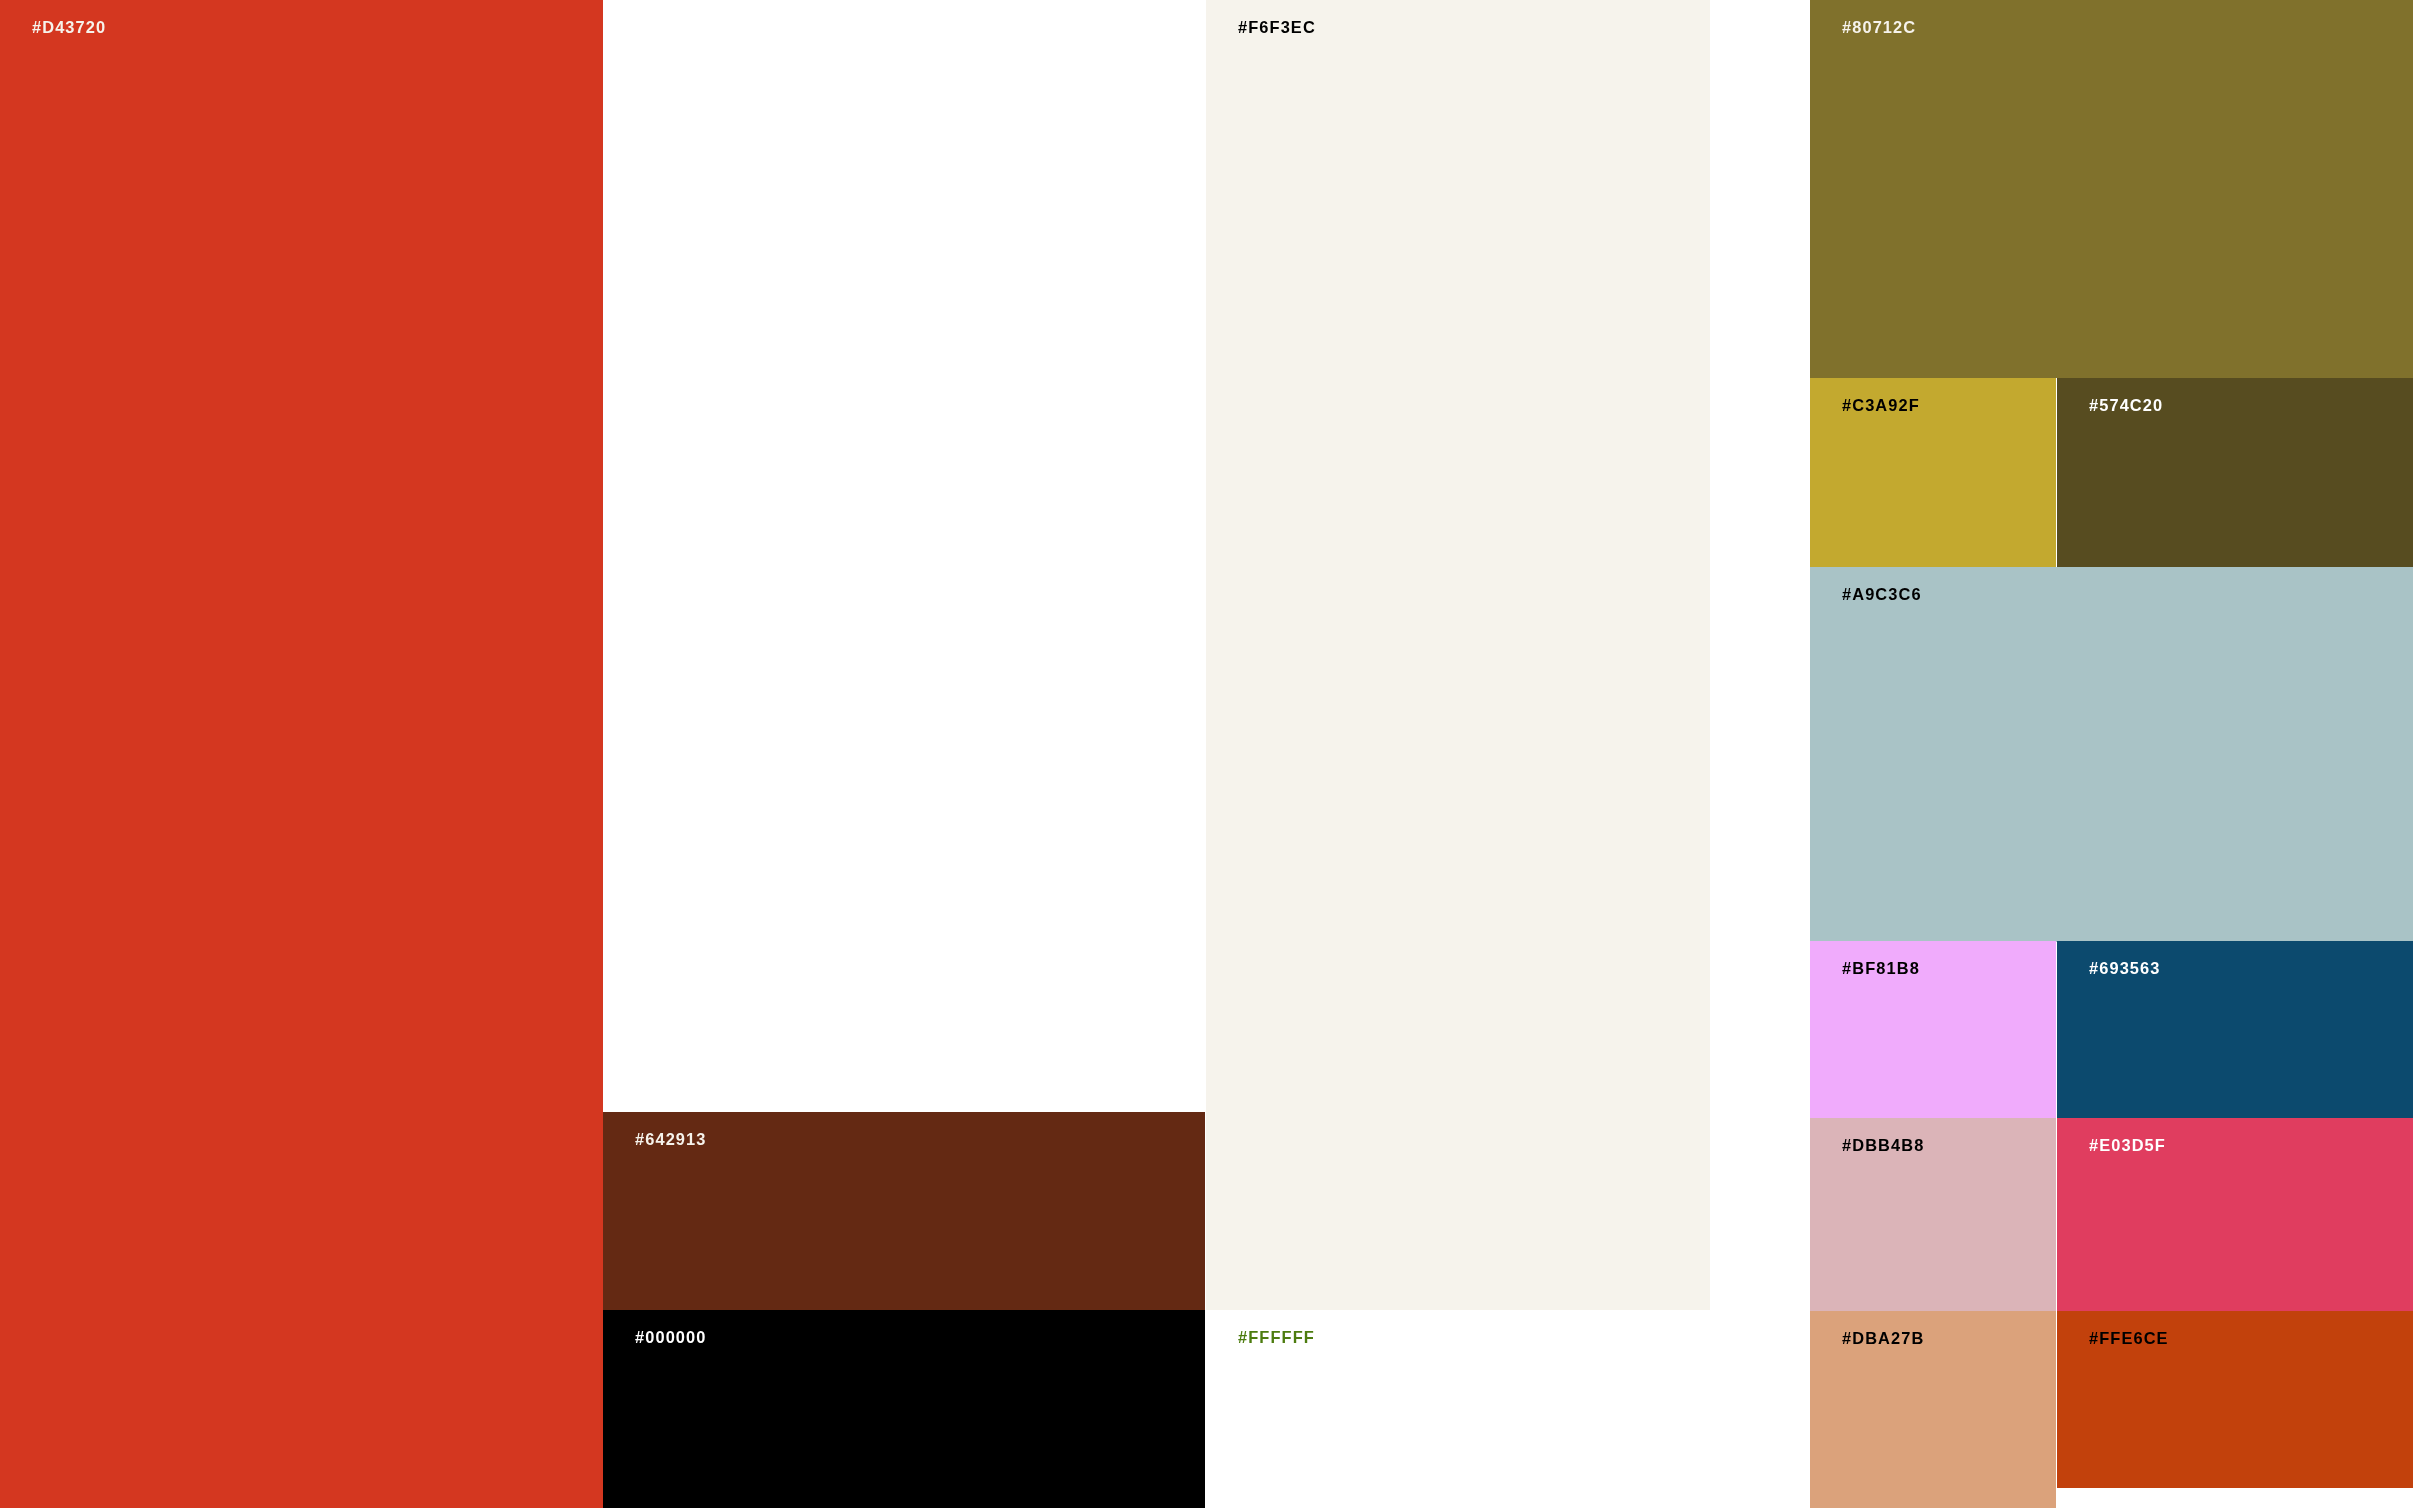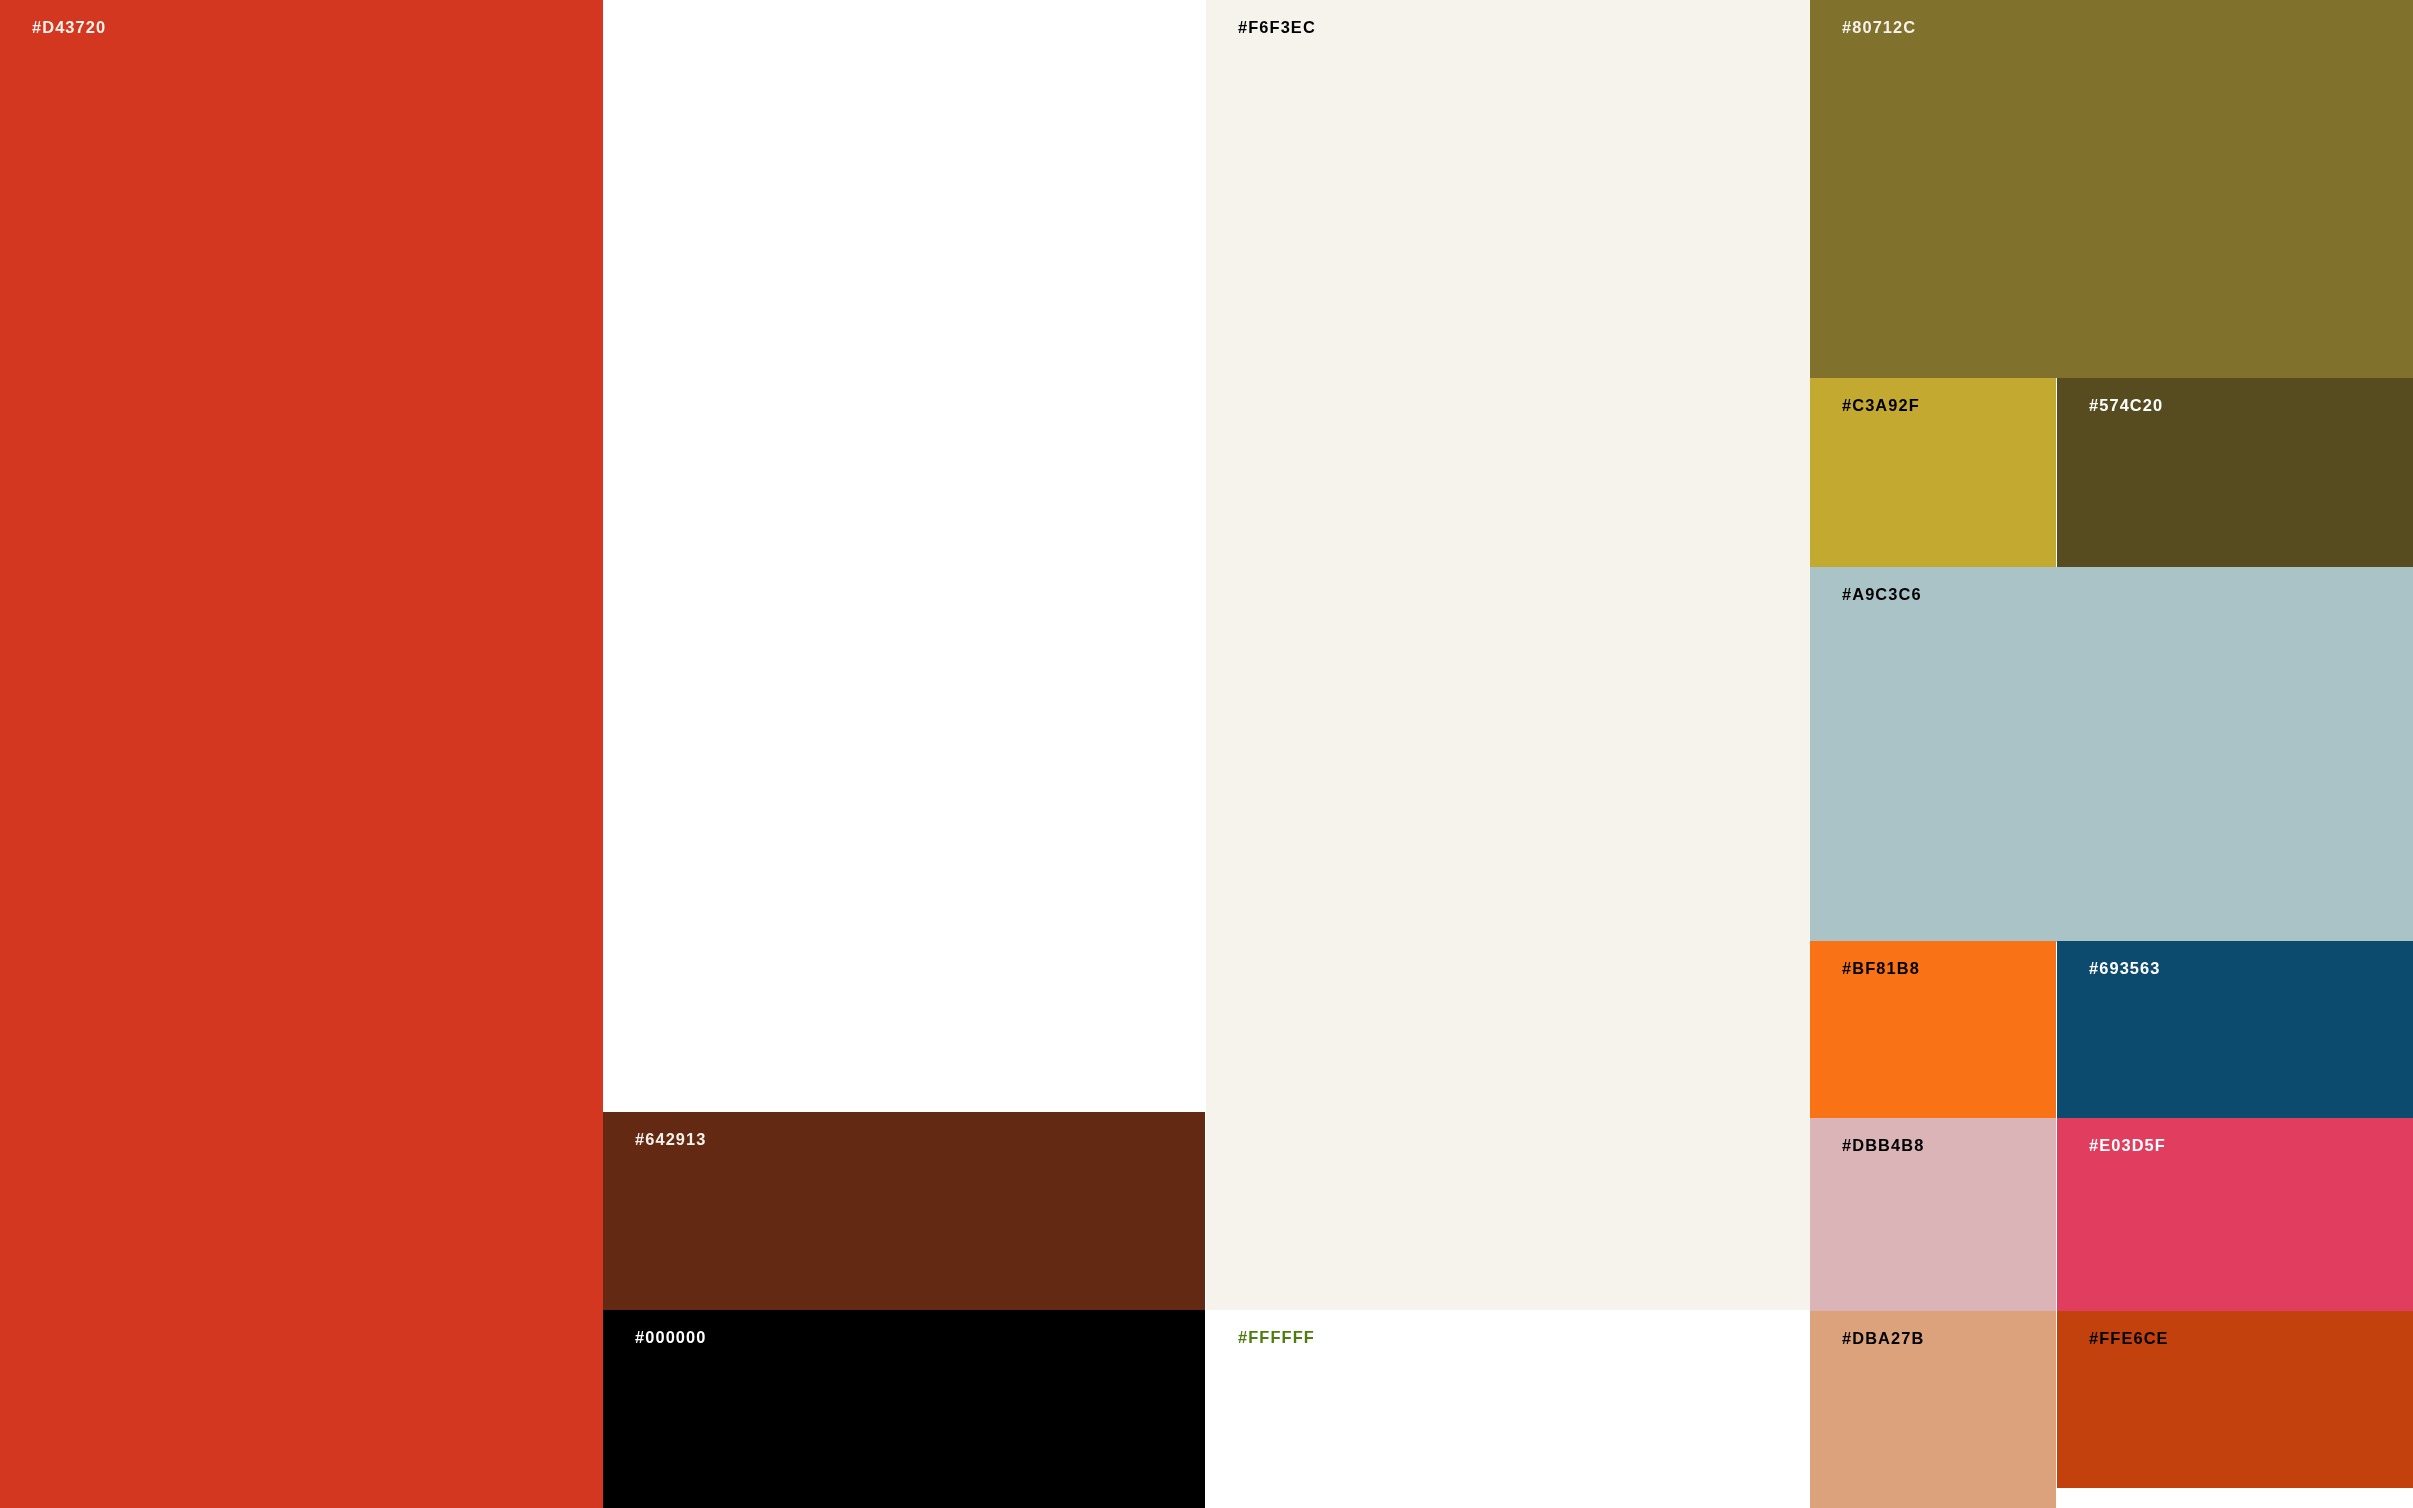--- a/index.html
+++ b/index.html
@@ -31,21 +31,21 @@
     font-size: 16.4px;
     font-weight: 700;
     letter-spacing: 1.1px;
     line-height: 19.3px;
     white-space: nowrap;
     user-select: none;
   }
   
   .col-1 { left: 0px;    width: 603px;  }
   .col-2 { left: 603px;  width: 602px;  }
-  .col-3 { left: 1206px; width: 604px;  }
+  .col-3 { left: 1206px; width: 504px;  }
   .col-4 { left: 1810px; width: 603px;  }
   .col-4-a { left: 1810px; width: 246px; }
   .col-4-b { left: 2057px; width: 357px; }
 </style>
 </head>
 <body>
 
 <div class="palette">
 
   <div class="swatch col-1" style="top:0px; height:1508px; background:#D43720;">
@@ -74,21 +74,21 @@
     <span class="swatch-label" style="color:#000000;">#C3A92F</span>
   </div>
   <div class="swatch col-4-b" style="top:378px; height:189px; background:#574C20;">
     <span class="swatch-label" style="color:#FFFFFF;">#574C20</span>
   </div>
 
   <div class="swatch col-4" style="top:567px; height:375px; background:#A9C3C6;">
     <span class="swatch-label" style="color:#000000;">#A9C3C6</span>
   </div>
 
-  <div class="swatch col-4-a" style="top:941px; height:177px; background:#f97316;">
+  <div class="swatch col-4-a" style="top:941px; height:177px; background:#f0abfc;">
     <span class="swatch-label" style="color:#000000;">#BF81B8</span>
   </div>
   <div class="swatch col-4-b" style="top:941px; height:177px; background:#0c4a6e;">
     <span class="swatch-label" style="color:#FFFFFF;">#693563</span>
   </div>
 
   <div class="swatch col-4-a" style="top:1118px; height:193px; background:#DBB4B8;">
     <span class="swatch-label" style="color:#000000;">#DBB4B8</span>
   </div>
   <div class="swatch col-4-b" style="top:1118px; height:193px; background:#E03D5F;">

